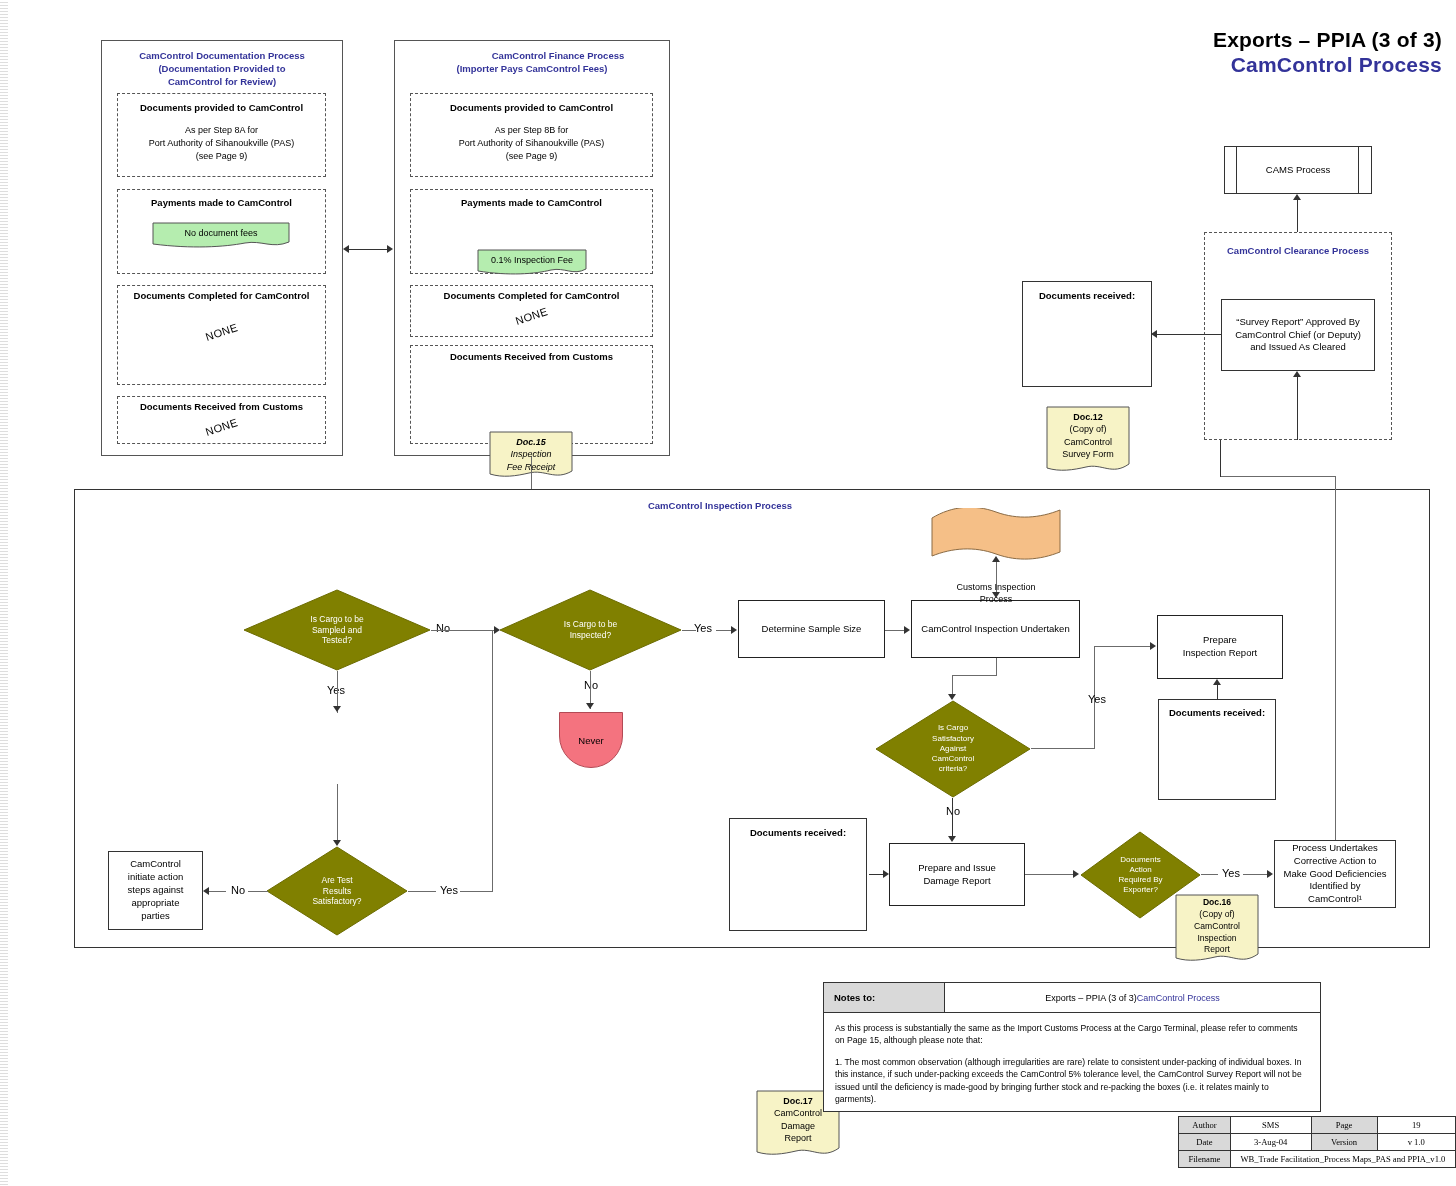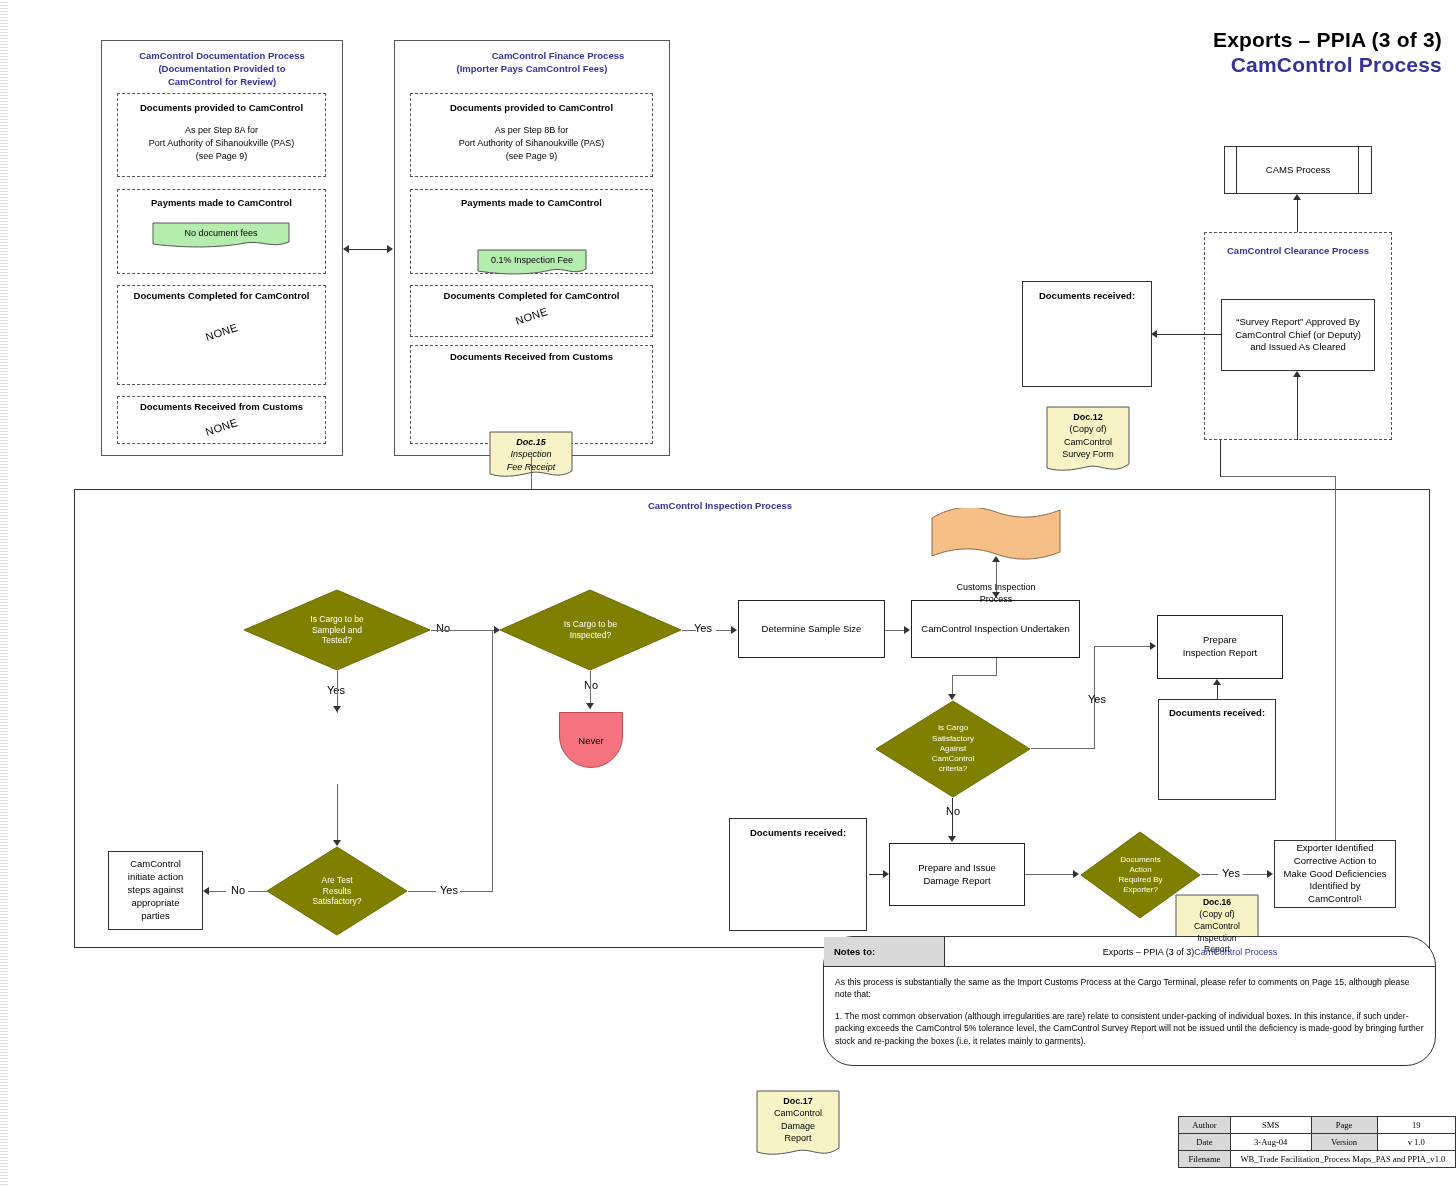--- a/index.html
+++ b/index.html
@@ -380,32 +380,32 @@
       <span>Exporter?</span>
     </div>
   </div>
 
   <div class="abs label" style="left:1222px;top:867px;">Yes</div>
   <div class="abs ln h" style="left:1201px;top:874px;width:17px;"></div>
   <div class="abs ln h" style="left:1243px;top:874px;width:26px;"></div>
   <div class="abs arrow ar-right" style="left:1267px;top:870px;"></div>
 
   <div class="abs pbox" style="left:1274px;top:840px;width:122px;height:68px;flex-direction:column;">
-    <span>Exporter Identified</span>
+    <span>Process Undertakes</span>
     <span>Corrective Action to</span>
     <span>Make Good Deficiencies</span>
     <span>Identified by</span>
     <span>CamControl¹</span>
   </div>
 
   <div class="abs ln v" style="left:1335px;top:476px;height:364px;"></div>
   <div class="abs ln h" style="left:1221px;top:476px;width:115px;"></div>
   <div class="abs ln v dk" style="left:1220px;top:440px;height:37px;"></div>
 
-  <div class="abs notes-outer" style="left:823px;top:936px;width:613px;height:130px;border-radius:30px;">
+  <div class="abs notes-outer" style="left:823px;top:982px;width:498px;height:130px;">
     <div style="display:flex;height:30px;">
       <div class="notes-hdr-cell" style="width:110px;">Notes to:</div>
       <div class="notes-title-cell" style="flex:1;">
         <span>Exports – PPIA (3 of 3) </span>
           <span class="accent">CamControl Process</span>
       </div>
     </div>
     <div class="notes-body">
       <p>As this process is substantially the same as the Import Customs Process at the Cargo Terminal, please refer to comments on Page 15, although please note that:</p>
       <p>1.  The most common observation (although irregularities are rare) relate to consistent under-packing of individual boxes. In this instance, if such under-packing exceeds the CamControl 5% tolerance level, the CamControl Survey Report will not be issued until the deficiency is made-good by bringing further stock and re-packing the boxes (i.e. it relates mainly to garments).</p>

